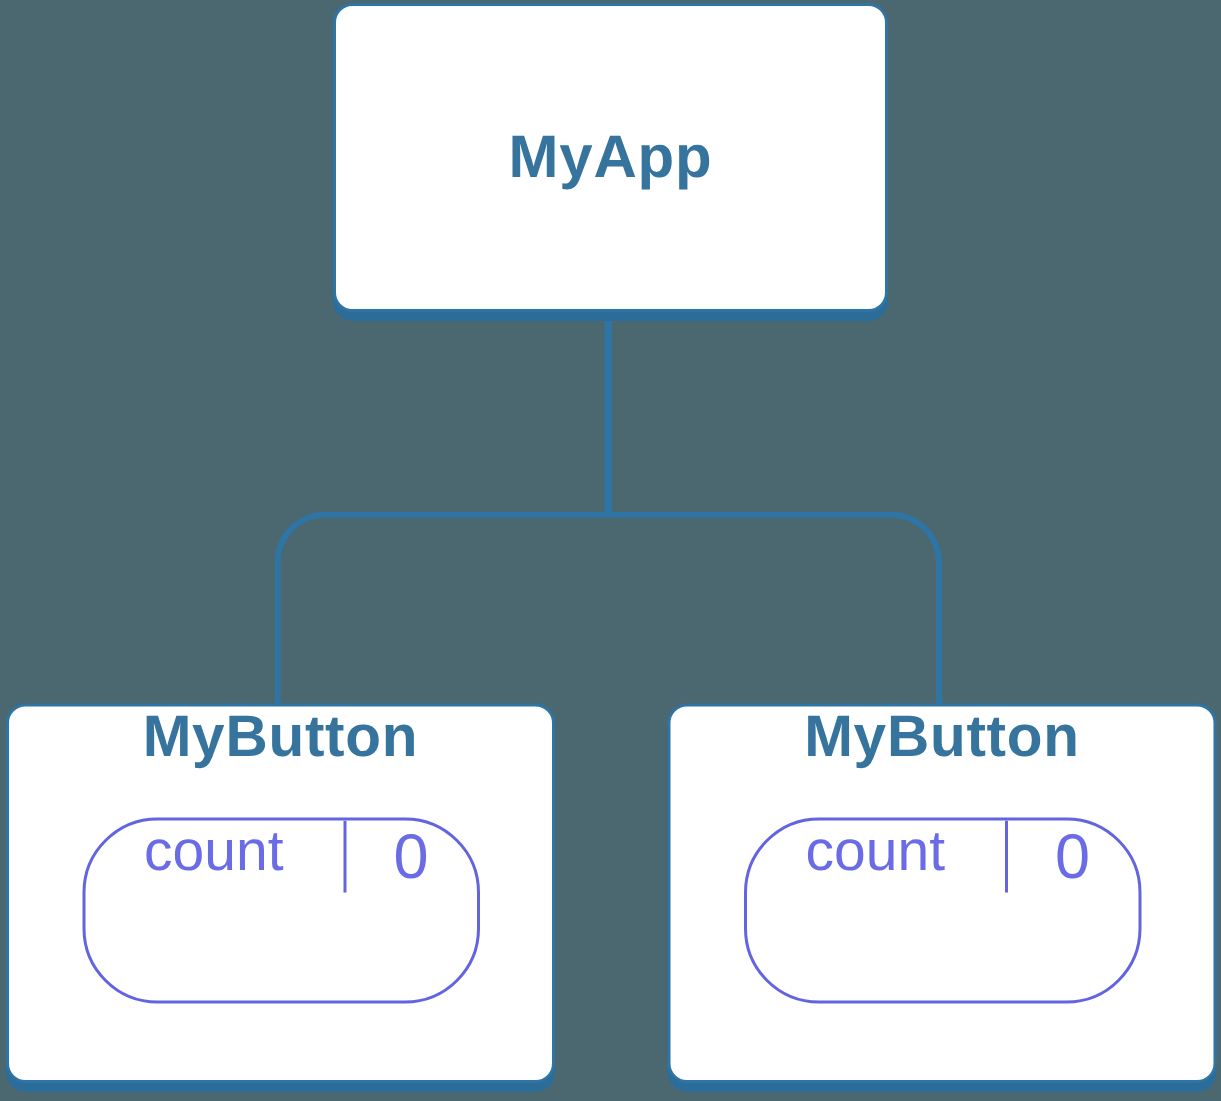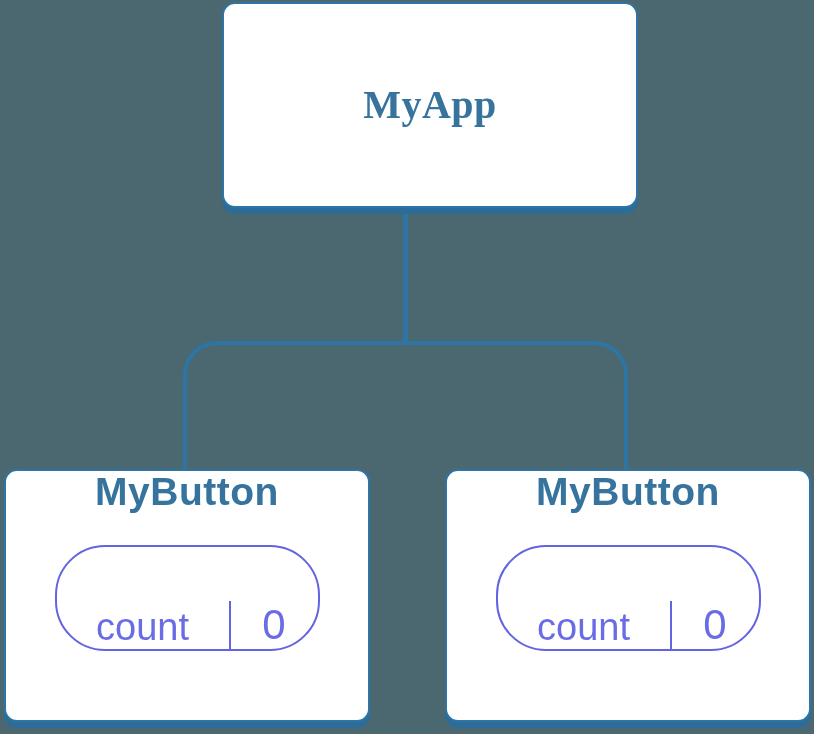--- a/index.html
+++ b/index.html
@@ -26,25 +26,24 @@
   .card {
     position: absolute;
     background: var(--card-bg);
     border: 2px solid var(--line-blue);
     border-radius: 13px;
     box-shadow: 0 6px 0 0 var(--shadow-blue);
     z-index: 2;
   }
   .card.root {
     left: 222px; top: 2px;
-    width: 416px; height: 206px;
+    width: 370px; height: 206px;
     display: flex;
     align-items: center;
     justify-content: center;
-    font-family: Liberation Serif, serif;
   }
   .node-title {
     color: var(--text-blue);
     font-size: 40px;
     font-weight: 600;
     letter-spacing: 0.5px;
     line-height: 1.1;
   }
   .stem {
     position: absolute;
@@ -71,25 +70,25 @@
     align-items: center;
   }
   .card.child-left  { left: 4px; }
   .card.child-right { left: 445px; }
   .card.child .node-title {
     font-size: 39px;
   }
   .pill {
     margin-top: 31px;
     width: 265px;
-    height: 106px;
+    height: 124px;
     border: 2px solid var(--purple);
     border-radius: 50px;
     display: flex;
-    align-items: flex-end;
+    align-items: flex-start;
     overflow: hidden;
     background: var(--card-bg);
   }
   .pill-name {
     flex: 0 0 172px;
     display: flex;
     align-items: center;
     justify-content: center;
     color: var(--purple-text);
     font-size: 38px;

